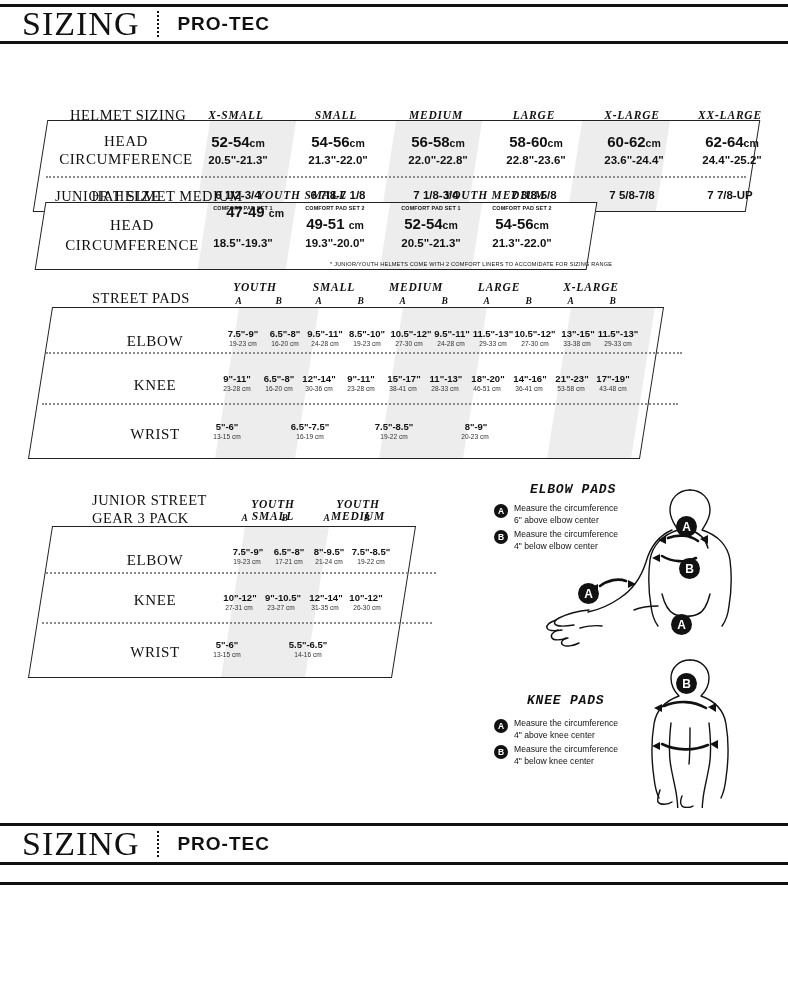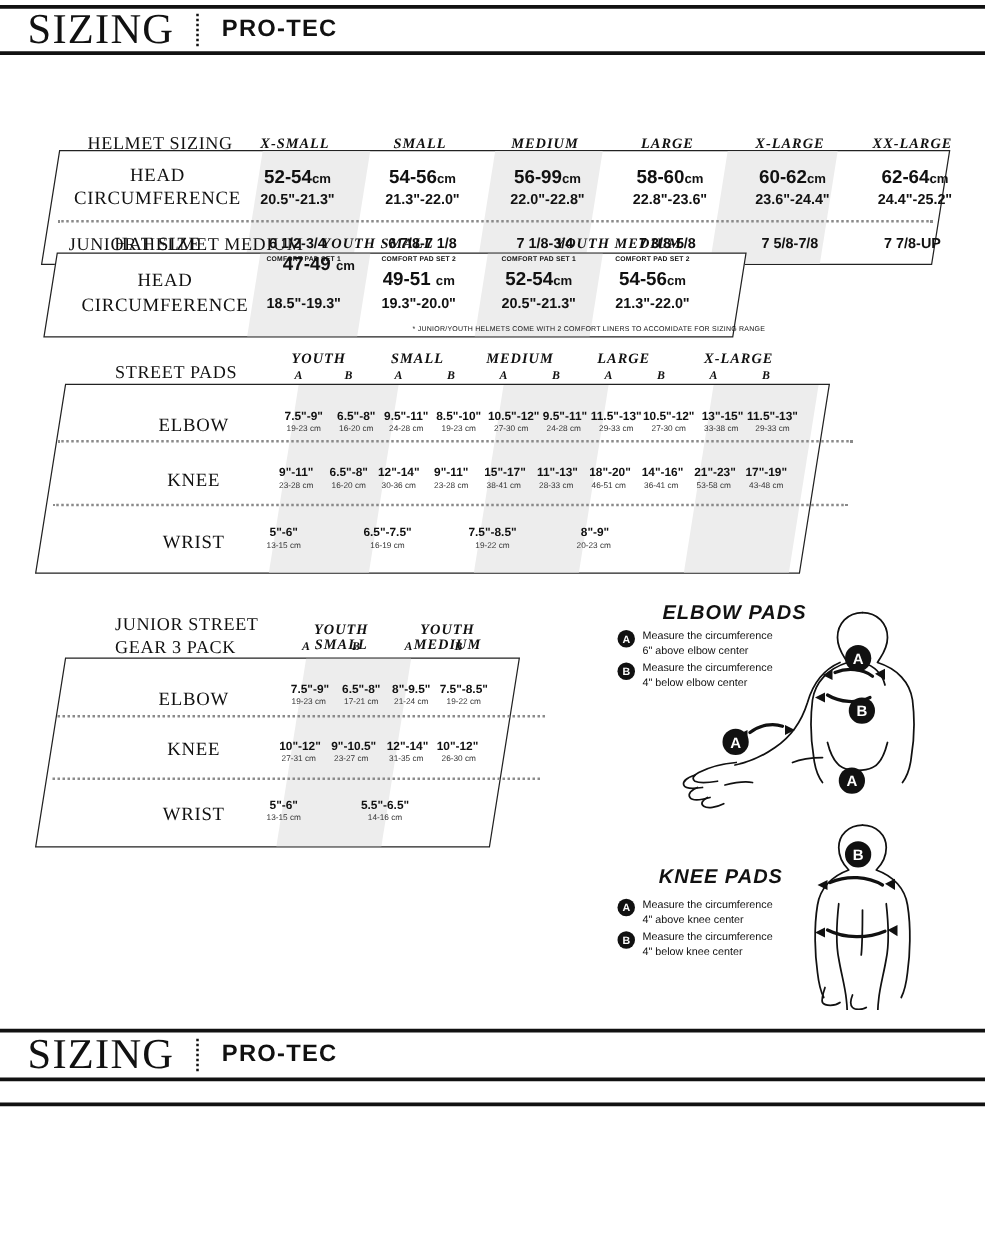--- a/index.html
+++ b/index.html
@@ -99,22 +99,22 @@
   }
   .footnote {
     position:absolute;
     font-family:"Liberation Sans", sans-serif;
     font-size:5.6px; letter-spacing:0.2px; color:#111;
   }
   .abs { position:absolute; }
 
   
   .diag-title {
-    font-family:Liberation Sans, sans-serif;
-    font-style:italic; font-weight:bold; font-size:16px; letter-spacing:0.8px;
+    font-family:Liberation Mono, monospace;
+    font-style:italic; font-weight:bold; font-size:13px; letter-spacing:0.8px;
   }
   .legend-txt {
     font-family:"Liberation Sans", sans-serif;
     font-size:8.6px; line-height:1.35;
   }
   .badge {
     width:14px; height:14px; border-radius:50%;
     background:#111; color:#fff;
     font-family:"Liberation Sans", sans-serif;
     font-weight:bold; font-size:8.5px;
@@ -161,21 +161,21 @@
     </div>
 
     <span class="row-label abs" style="left:56px; top:81px; width:140px;">HEAD</span>
     <span class="row-label abs" style="left:46px; top:99px; width:160px;">CIRCUMFERENCE</span>
     <span class="row-label abs" style="left:56px; top:136px; width:140px;">HAT SIZE</span>
 
     <div class="dotrow" style="left:46px; top:124px; width:700px;"></div>
 
     <span class="cell-big abs" style="left:198px; top:81px; width:80px;"><span>52-54</span><span class="u">cm</span></span>
     <span class="cell-big abs" style="left:298px; top:81px; width:80px;"><span>54-56</span><span class="u">cm</span></span>
-    <span class="cell-big abs" style="left:394px; top:81px; width:88px;"><span>56-99</span><span class="u">cm</span></span>
+    <span class="cell-big abs" style="left:394px; top:81px; width:88px;"><span>56-58</span><span class="u">cm</span></span>
     <span class="cell-big abs" style="left:492px; top:81px; width:88px;"><span>58-60</span><span class="u">cm</span></span>
     <span class="cell-big abs" style="left:588px; top:81px; width:92px;"><span>60-62</span><span class="u">cm</span></span>
     <span class="cell-big abs" style="left:686px; top:81px; width:92px;"><span>62-64</span><span class="u">cm</span></span>
 
     <span class="cell-mid abs" style="left:198px; top:102px; width:80px;">20.5"-21.3"</span>
     <span class="cell-mid abs" style="left:298px; top:102px; width:80px;">21.3"-22.0"</span>
     <span class="cell-mid abs" style="left:394px; top:102px; width:88px;">22.0"-22.8"</span>
     <span class="cell-mid abs" style="left:492px; top:102px; width:88px;">22.8"-23.6"</span>
     <span class="cell-mid abs" style="left:588px; top:102px; width:92px;">23.6"-24.4"</span>
     <span class="cell-mid abs" style="left:686px; top:102px; width:92px;">24.4"-25.2"</span>

